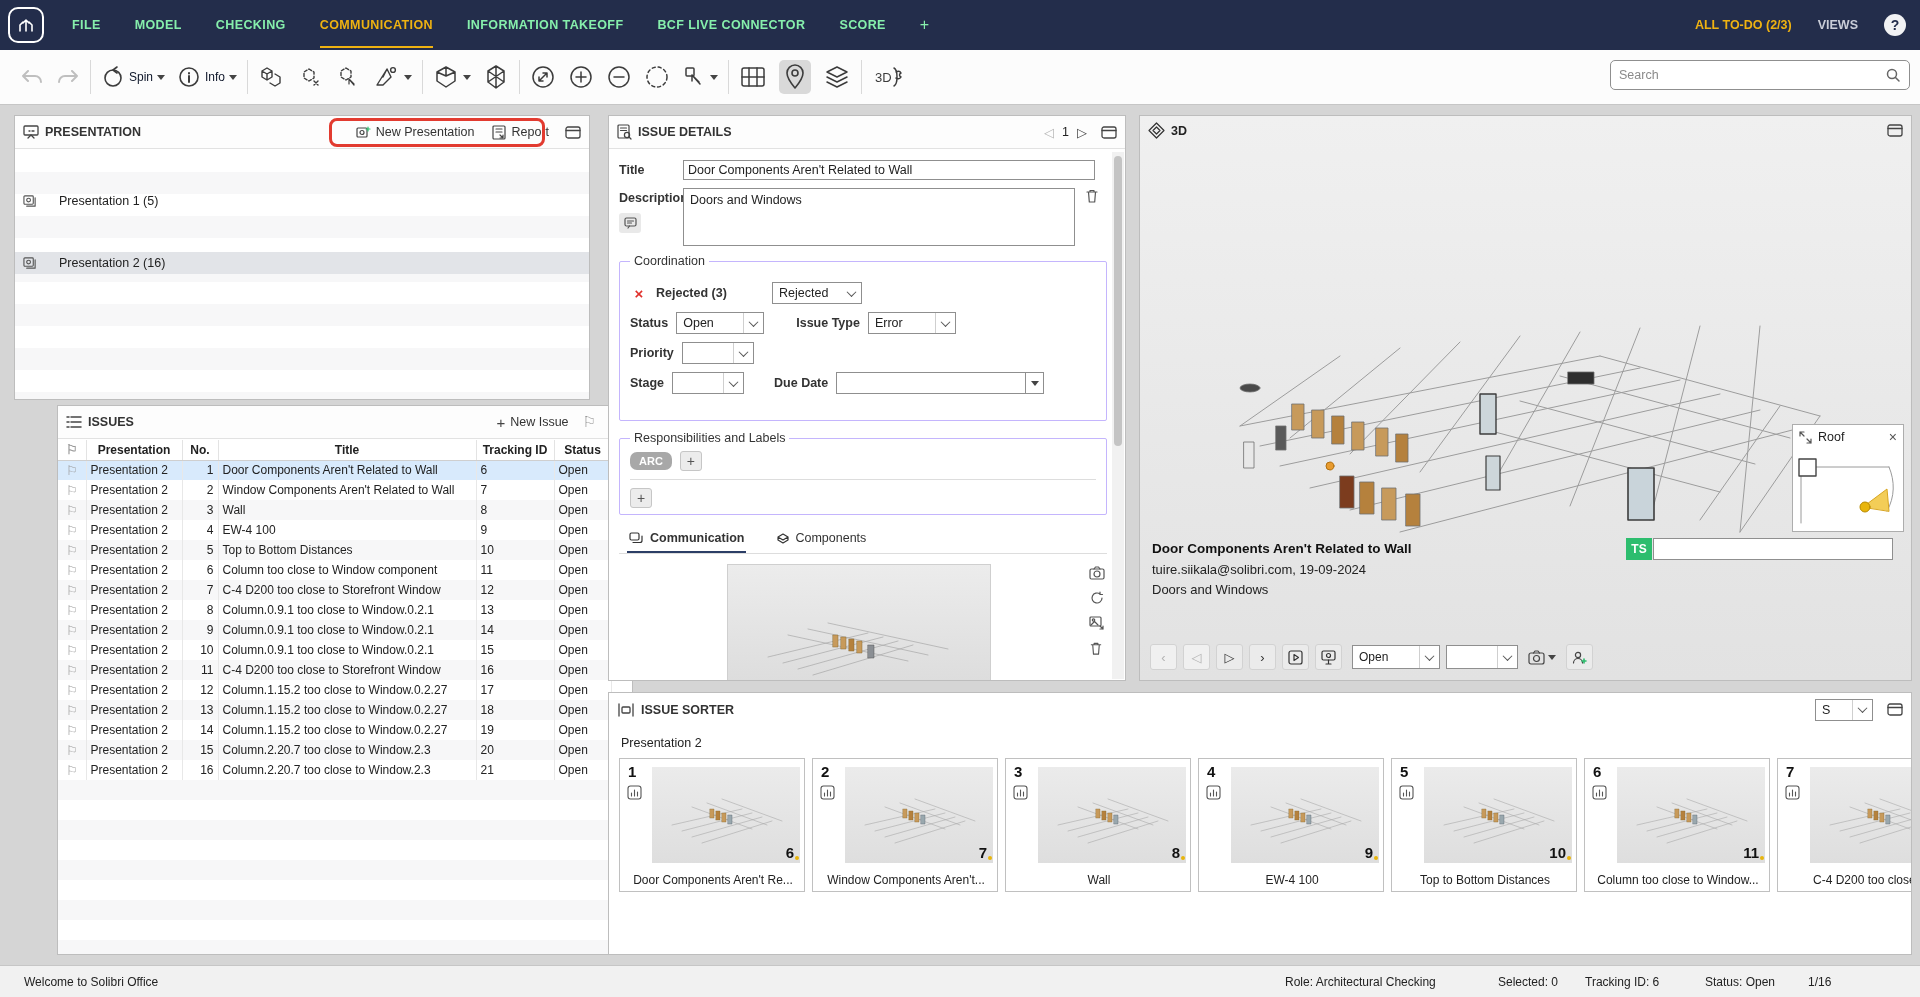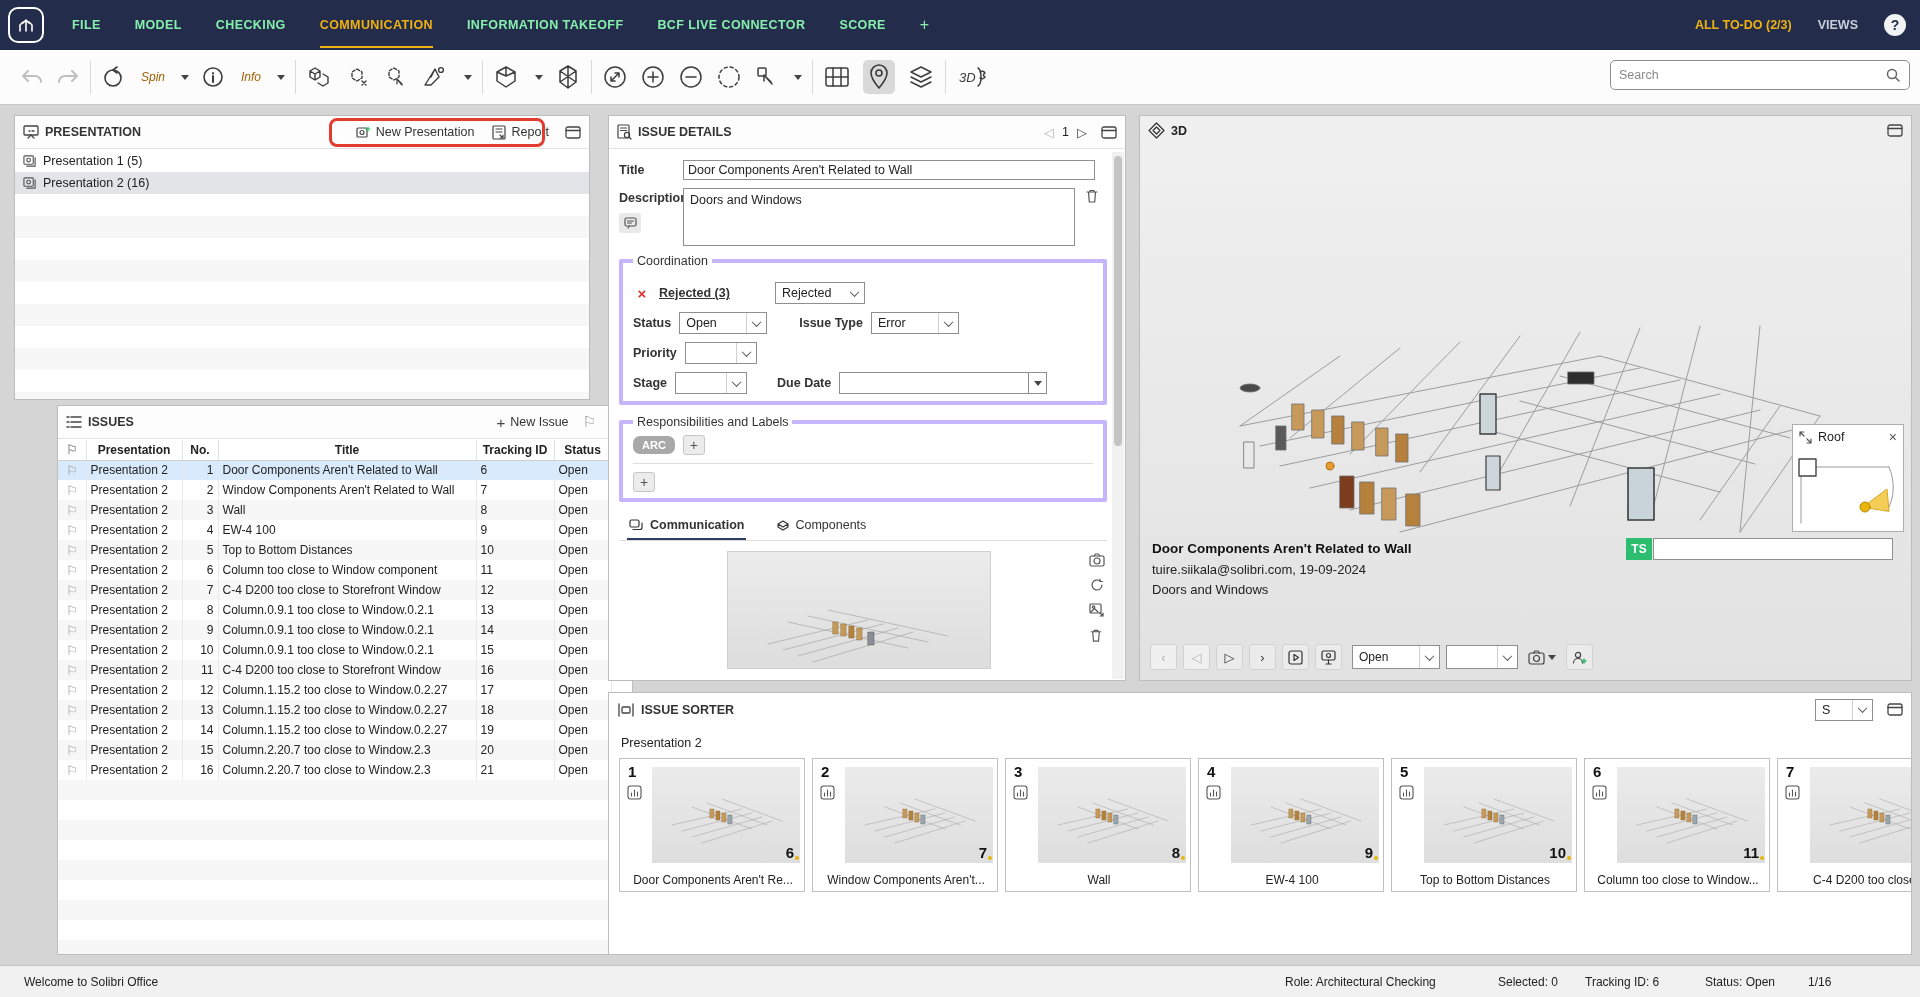--- a/index.html
+++ b/index.html
@@ -15,41 +15,41 @@
   .nav-item.plus { font-size:16px; font-weight:400; }
   .topnav-right { position:absolute; right:14px; top:0; height:50px; display:flex; align-items:center; gap:26px; }
   .todo { color:#efb211; font-size:12.5px; font-weight:700; }
   .views { color:#c9cdd8; font-size:12.5px; font-weight:700; }
   .help-circle { width:22px; height:22px; border-radius:50%; background:#f1f2f4; color:#232d4b; font-weight:700; font-size:14px; display:flex; align-items:center; justify-content:center; }
 
   
   .toolbar { position:absolute; top:50px; left:0; width:1920px; height:55px; background:#fcfcfc; border-bottom:1px solid #c6c6c6; display:flex; align-items:center; padding:0 10px; }
   .tgroup { display:flex; align-items:center; gap:12px; padding:0 10px; }
   .tsep { width:1px; height:34px; background:#d9d9d9; }
-  .tbtn { display:flex; align-items:center; gap:16px; color:#a16207; font-size:12px;font-style:italic; }
+  .tbtn { display:flex; align-items:center; gap:4px; color:#0f172a; font-size:12px; }
   .tbtn svg { display:block; }
   .tbtn.disabled svg { opacity:.45; }
   .tbtn.active-tool { background:#d9d9d9; border-radius:5px; padding:4px; }
   .caret-down { width:0; height:0; border-left:4px solid transparent; border-right:4px solid transparent; border-top:5px solid #444; display:inline-block; }
   .search-wrap { position:absolute; right:10px; top:10px; width:300px; height:30px; border:1px solid #8f8f8f; border-radius:5px; background:#fff; display:flex; align-items:center; padding:0 8px; }
   .search-wrap input { border:none; outline:none; flex:1; font-size:12.5px; color:#333; font-family:inherit; }
   .search-wrap input::placeholder { color:#8a8a8a; }
 
   
   .workspace { position:absolute; top:105px; left:0; width:1620px; height:860px; background:#d5d5d5; }
   .panel { position:absolute; background:#fff; border:1px solid #bdbdbd; }
   .phead { height:33px; display:flex; align-items:center; padding:0 8px; border-bottom:1px solid #e2e2e2; background:#fdfdfd; }
   .ptitle { font-size:12.5px; font-weight:700; color:#333; margin-left:6px; }
   .phead .spacer { flex:1; }
   .icon-btn { display:flex; align-items:center; gap:5px; font-size:12.5px; color:#333; padding:2px 4px; }
 
   
   #presentation-panel { left:14px; top:10px; width:576px; height:285px; }
   .pres-list { position:absolute; top:34px; bottom:0; left:0; right:0; background:repeating-linear-gradient(to bottom,#ffffff 0 22px,#f7f7f8 22px 44px); }
-  .pres-row { height:22px; display:flex; align-items:center; gap:6px; padding:0 8px; font-size:12.5px; color:#222; }
+  .pres-row { height:22px; display:flex; align-items:center; gap:22px; padding:0 8px; font-size:12.5px; color:#222;margin-top:40px; }
   .pres-row.selected { background:#e2e4e8; }
   .red-annotation { position:absolute; right:44px; top:2px; width:216px; height:29px; border:3px solid #e23b30; border-radius:8px; pointer-events:none; }
 
   
   #issues-panel { left:14px; top:300px; width:576px; height:550px;margin-left:43px; }
   .issues-body { position:absolute; top:34px; bottom:0; left:0; right:0; overflow:hidden; background:repeating-linear-gradient(to bottom,#ffffff 0 20px,#f7f7f8 20px 40px); }
   table.issues { border-collapse:collapse; width:100%; table-layout:fixed; font-size:12px; color:#222; }
   table.issues th { font-weight:700; border-bottom:1px solid #cfcfcf; border-right:1px solid #e3e3e3; height:20px; background:#fff; text-align:center; overflow:hidden; white-space:nowrap; }
   table.issues td { height:20px; border-right:1px solid #e8e8e8; padding:0 4px; overflow:hidden; white-space:nowrap; }
   table.issues tr.selected td { background:#d8eafc; }
@@ -68,21 +68,21 @@
   .dbody { position:absolute; top:36px; left:0; right:14px; bottom:0; padding:8px 4px 0 10px; font-size:12.5px; color:#222; overflow:hidden; }
   .frow { display:flex; align-items:flex-start; margin-bottom:8px; }
   .flabel { width:64px; font-weight:700; color:#333; padding-top:3px; }
   .tinput { border:1px solid #8f8f8f; background:#fff; height:20px; font-size:12.5px; padding:0 4px; display:flex; align-items:center; }
   .title-input { width:412px; }
   .desc-box { width:392px; height:58px; border:1px solid #8f8f8f; background:#fff; padding:4px 6px; }
   .combo { display:flex; border:1px solid #8f8f8f; background:#fff; height:22px; align-items:center; }
   .combo .val { padding:0 6px; font-size:12.5px; color:#222; flex:1; }
   .combo .cbox { width:20px; align-self:stretch; display:flex; align-items:center; justify-content:center; border-left:1px solid #cfcfcf; }
   .chev { width:7px; height:7px; border-right:1.6px solid #555; border-bottom:1.6px solid #555; transform:rotate(45deg) translate(-1px,-1px); }
-  fieldset { border:4px solid #c4b5fd; border-radius:2px; margin:4px 0 10px; padding:6px 10px 7px; }
+  fieldset { border:1px solid #c4b5fd; border-radius:2px; margin:4px 0 10px; padding:6px 10px 26px; }
   legend { font-size:12.5px; color:#333; padding:0 4px; }
   .coordrow { display:flex; align-items:center; gap:8px; margin-top:8px; }
   .red-x { color:#e0312c; font-size:15px; font-weight:700; width:18px; text-align:center; }
   .bold-lab { font-weight:700; color:#333; }
   .chip { background:#a8a8a8; color:#fff; font-weight:700; font-size:11px; padding:3px 9px; border-radius:7px; }
   .plus-chip { background:#ececec; border:1px solid #c6c6c6; border-radius:3px; width:22px; height:20px; display:flex; align-items:center; justify-content:center; color:#555; font-size:14px; }
   .resp-divider { border-top:1px solid #ddd; margin:8px 0; }
   .tabs { display:flex; gap:26px; border-bottom:1px solid #ddd; margin-top:6px; padding-left:8px; }
   .tab { display:flex; align-items:center; gap:6px; font-size:12.5px; color:#333; padding:6px 2px; border-bottom:2px solid transparent; }
   .tab.active { font-weight:700; border-bottom-color:#2c3e66; }
@@ -594,21 +594,21 @@
           <div style="margin-left:10px;">
             <svg width="14" height="16" viewBox="0 0 14 16" fill="none" stroke="#555" stroke-width="1.2">
                 <path d="M2 4 h10 M5 4 V2.5 h4 V4 M3.5 4 l.8 10 h5.4 l.8 -10"></path>
               </svg>
           </div>
         </div>
         <fieldset>
           <legend>Coordination</legend>
           <div class="coordrow">
             <span class="red-x">×</span>
-            <span class="bold-lab" style="width:108px;text-decoration:underline;">Rejected (3)</span>
+            <span class="bold-lab" style="width:108px;">Rejected (3)</span>
             <div class="combo" style="width:90px;">
               <span class="val">Rejected</span>
               <span class="cbox" style="border-left:none;">
                   <span class="chev"></span>
                 </span>
             </div>
           </div>
           <div class="coordrow">
             <span class="bold-lab">Status</span>
             <div class="combo" style="width:88px;">

